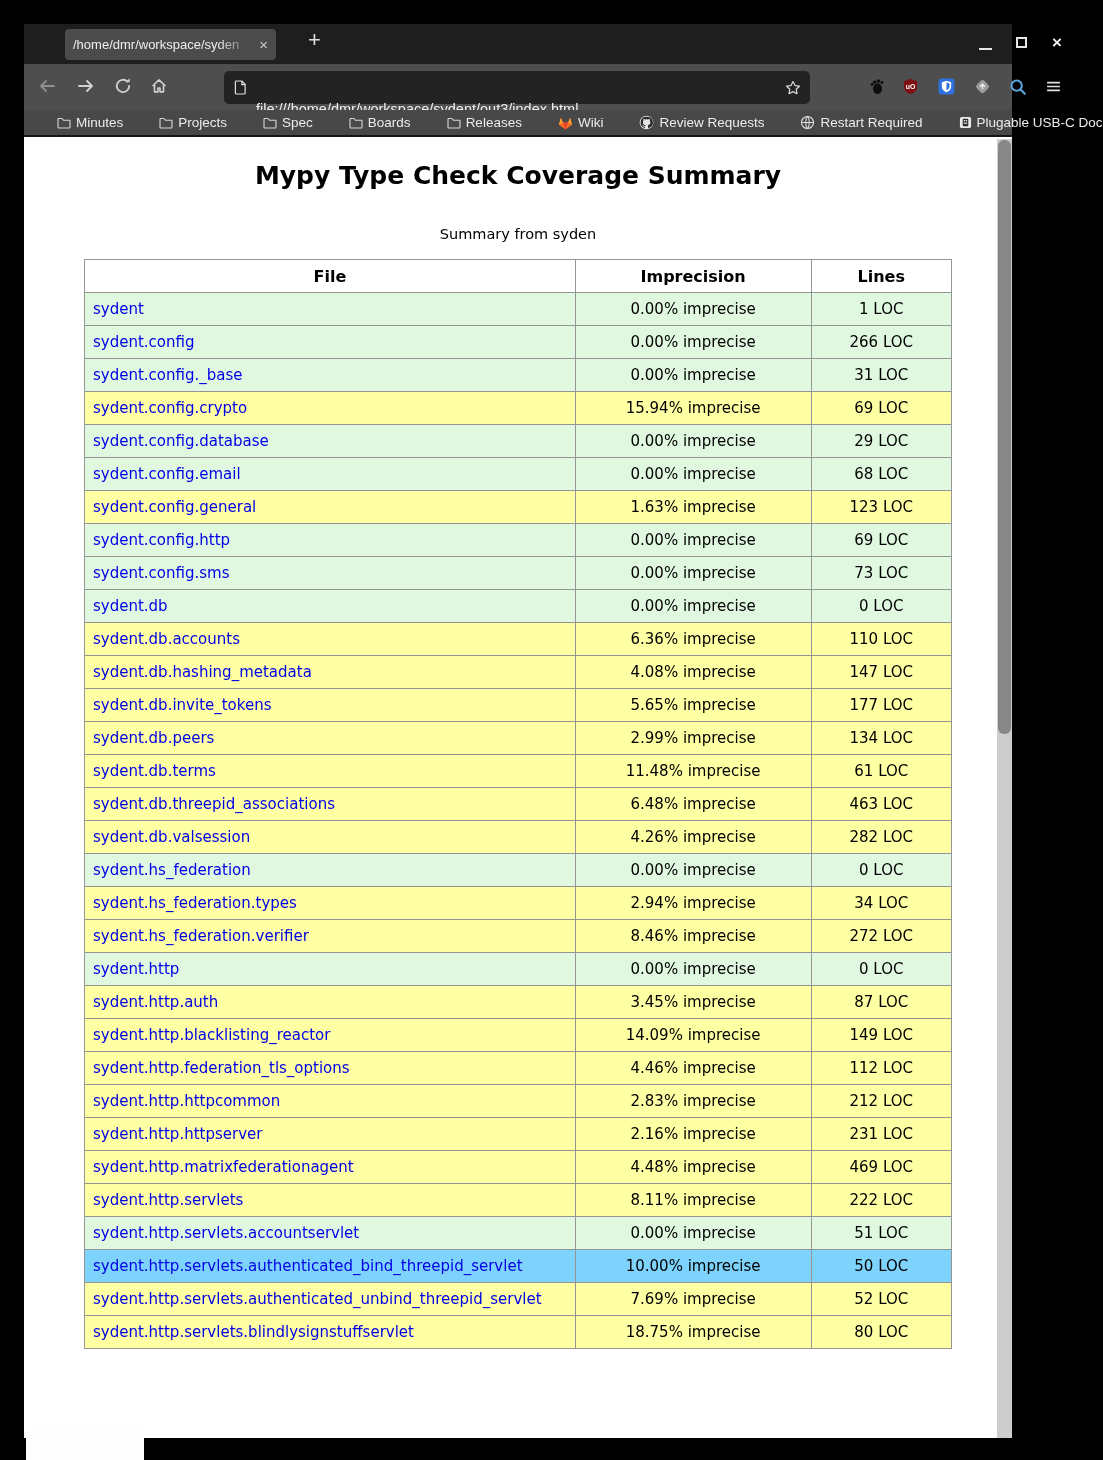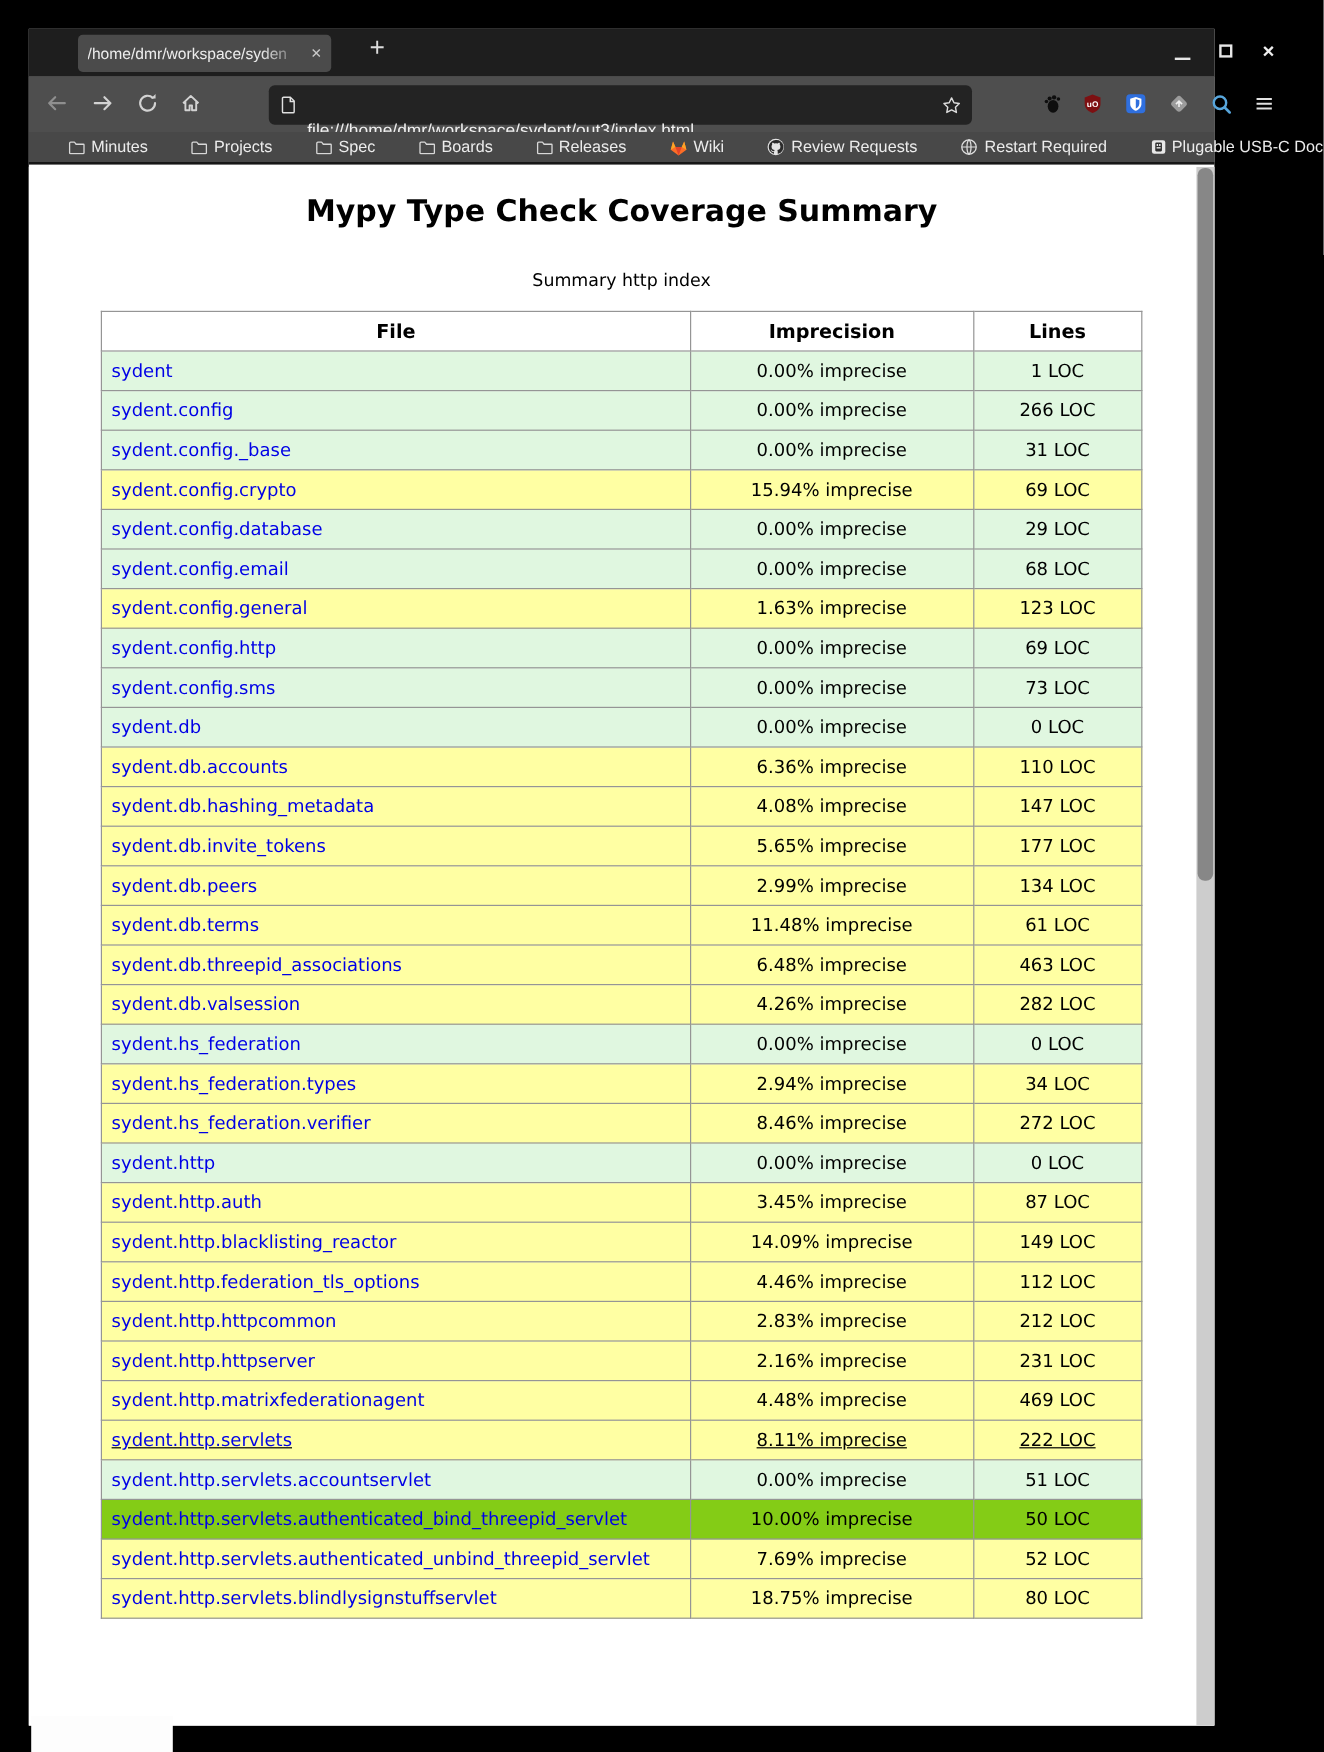--- a/index.html
+++ b/index.html
@@ -242,21 +242,21 @@
         </span>
         <span>Plugable USB-C Docki…</span>
       </span>
 
     <span class="bm-overflow">»</span>
   </div>
 
   <div class="content">
     <div class="page">
       <h1>Mypy Type Check Coverage Summary</h1>
-      <div class="subtitle">Summary http index</div>
+      <div class="subtitle">Summary from syden</div>
       <table>
         <colgroup>
             <col class="c-file">
             <col class="c-impr">
             <col class="c-lines">
           </colgroup>
         <thead>
           <tr>
             <th>File</th>
             <th>Imprecision</th>
@@ -423,33 +423,33 @@
               <td class="center">2.16% imprecise</td>
               <td class="center">231 LOC</td>
             </tr>
 
             <tr style="background: rgb(255, 255, 163);">
               <td><a class="filelink" href="#">sydent.http.matrixfederationagent</a></td>
               <td class="center">4.48% imprecise</td>
               <td class="center">469 LOC</td>
             </tr>
 
-            <tr style="background: rgb(255, 255, 163); text-decoration: underline;">
+            <tr style="background: rgb(255, 255, 163);">
               <td><a class="filelink" href="#">sydent.http.servlets</a></td>
               <td class="center">8.11% imprecise</td>
               <td class="center">222 LOC</td>
             </tr>
 
             <tr style="background: rgb(224, 247, 224);">
               <td><a class="filelink" href="#">sydent.http.servlets.accountservlet</a></td>
               <td class="center">0.00% imprecise</td>
               <td class="center">51 LOC</td>
             </tr>
 
-            <tr style="background: #84cc16;">
+            <tr style="background: #7dd3fc;">
               <td><a class="filelink" href="#">sydent.http.servlets.authenticated_bind_threepid_servlet</a></td>
               <td class="center">10.00% imprecise</td>
               <td class="center">50 LOC</td>
             </tr>
 
             <tr style="background: rgb(255, 255, 163);">
               <td><a class="filelink" href="#">sydent.http.servlets.authenticated_unbind_threepid_servlet</a></td>
               <td class="center">7.69% imprecise</td>
               <td class="center">52 LOC</td>
             </tr>

